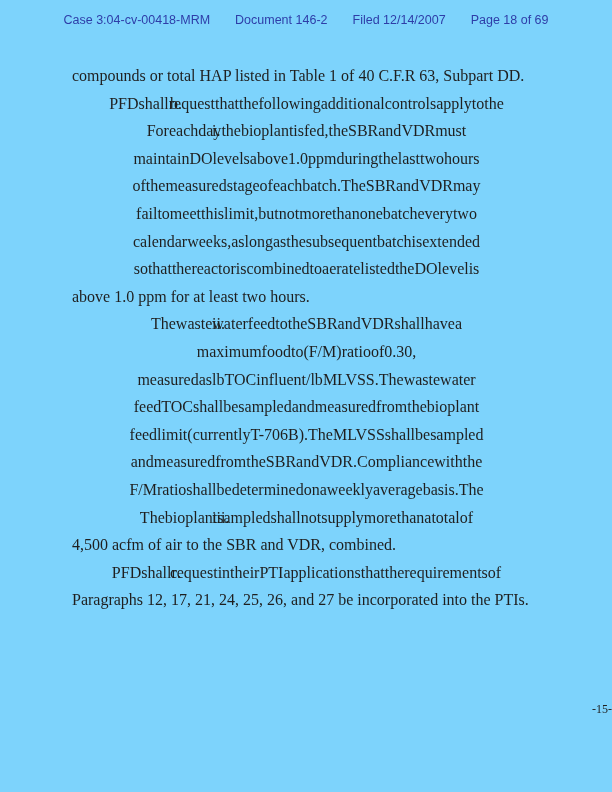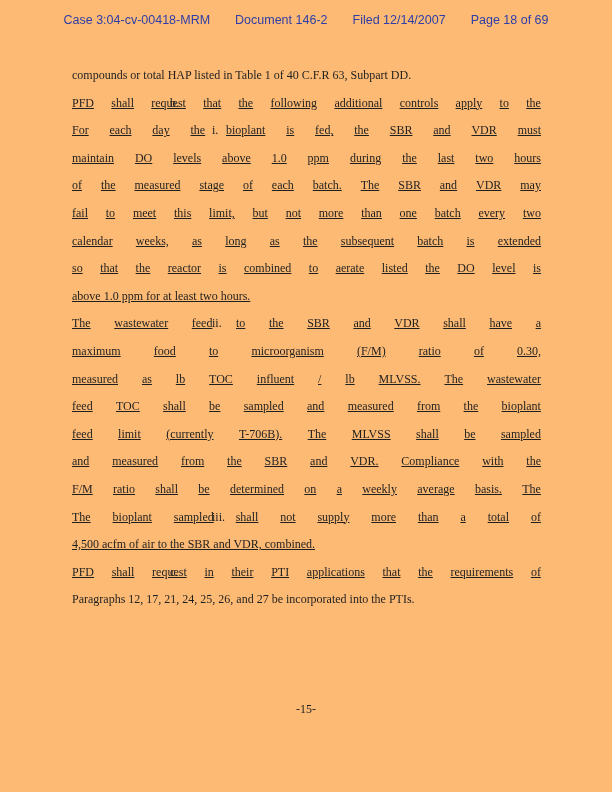--- a/index.html
+++ b/index.html
@@ -1,20 +1,20 @@
 <!DOCTYPE html>
 <html><head>
 <meta charset="utf-8">
 <style>
   html, body { margin: 0; padding: 0; background: #ffffff; }
   .page {
     position: relative;
     width: 612px;
     height: 792px;
-    background: #fdba74;
+    background: #7dd3fc;
     overflow: hidden;
     font-family: "Liberation Serif", serif;
     color: #1f1f1f;
   }
   
   .court-header {
     position: absolute;
     top: 13px;
     left: 0;
     right: 0;
@@ -25,46 +25,46 @@
     font-size: 12.5px;
     color: #2e3da8;
     white-space: nowrap;
   }
   
   .doc-body {
     position: absolute;
     top: 62px;
     left: 72px;
     width: 469px;
-    font-size: 12px;
+    font-size: 16px;
     line-height: 27.6px;
   }
   .doc-body p, .doc-body div { margin: 0; padding: 0; }
 
   .lettered-item { position: relative; }
   .item-b { margin-top: 5px; }
   .item-c { margin-top: 4px; }
   .letter-label { position: absolute; left: 98px; top: 0; }
   .letter-first { margin-left: 140px; }
 
   .sub-item { position: relative; }
   .roman-label { position: absolute; left: 140px; top: 0; }
   .sub-lines { margin-left: 180px; }
 
   
-  .jline { display: flex; justify-content: space-between; gap: 8px; white-space: nowrap; text-decoration: underline; }
+  .jline { display: flex; justify-content: center; gap: 0; white-space: nowrap; }
   .jline.last-line { display: block; white-space: normal; }
 
   
   .page-number {
     position: absolute;
     top: 700px;
     left: 0;
     right: 0;
-    text-align: center;
+    text-align: right;
     font-size: 12px;
     line-height: 18px;
   }
 </style>
 </head>
 <body>
 
 <div class="page">
 
   <div class="court-header">
@@ -207,21 +207,20 @@
             <span>VDR</span>
             <span>shall</span>
             <span>have</span>
             <span>a</span>
           </div>
 
           <div class="jline">
             <span>maximum</span>
             <span>food</span>
             <span>to</span>
-            <span>microorganism</span>
             <span>(F/M)</span>
             <span>ratio</span>
             <span>of</span>
             <span>0.30,</span>
           </div>
 
           <div class="jline">
             <span>measured</span>
             <span>as</span>
             <span>lb</span>

